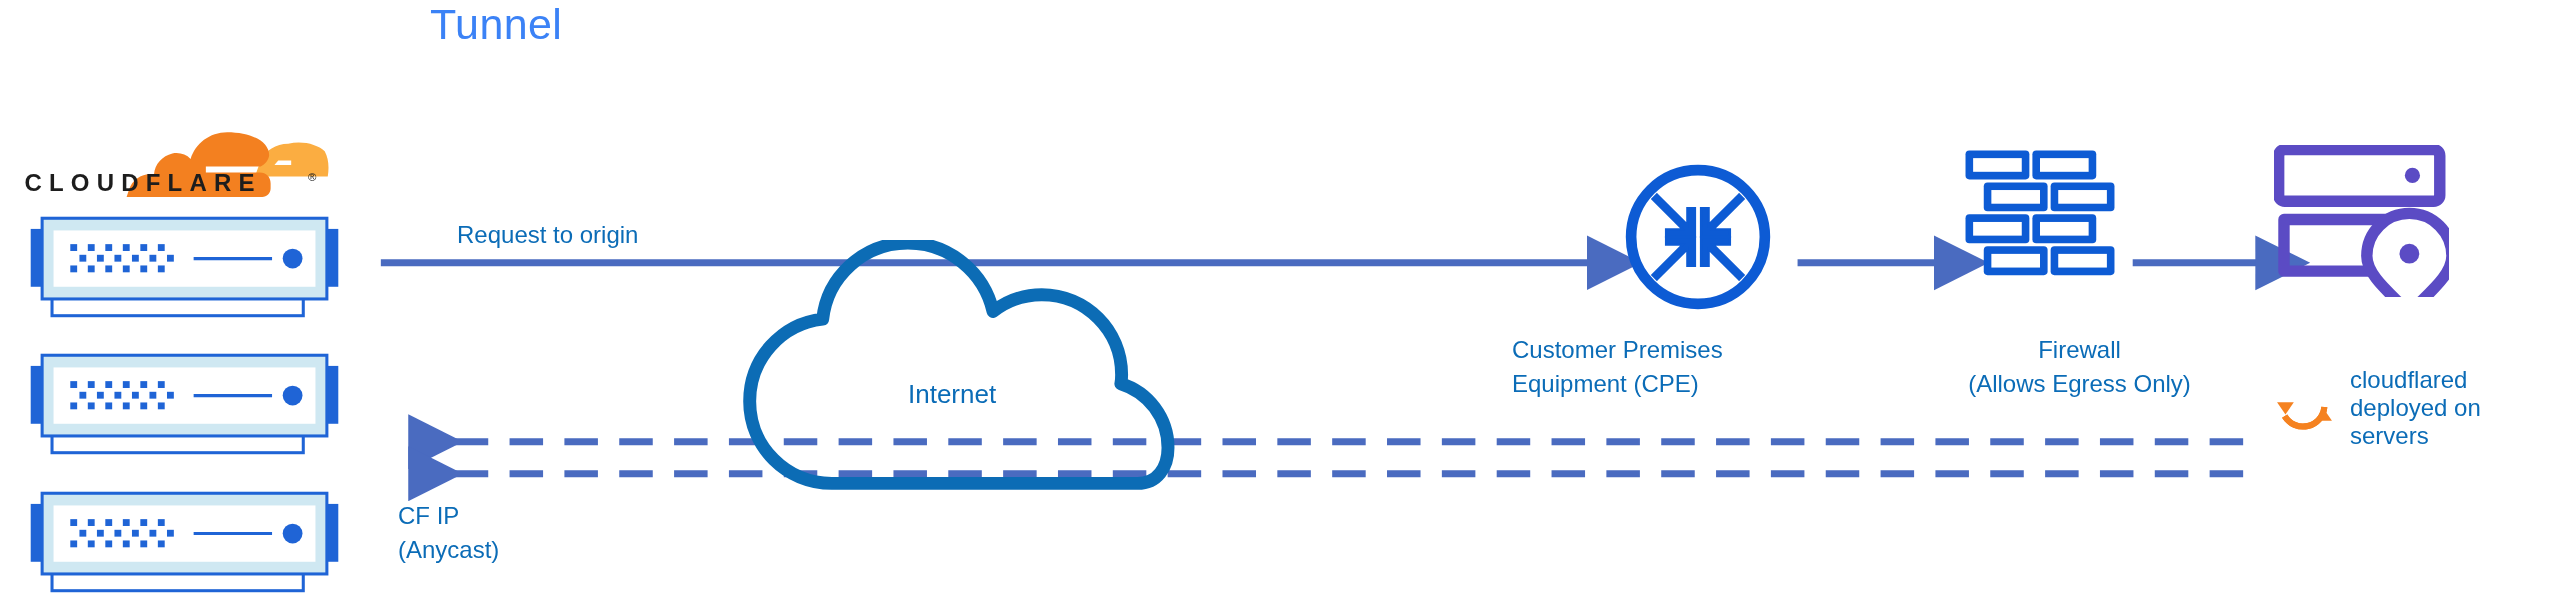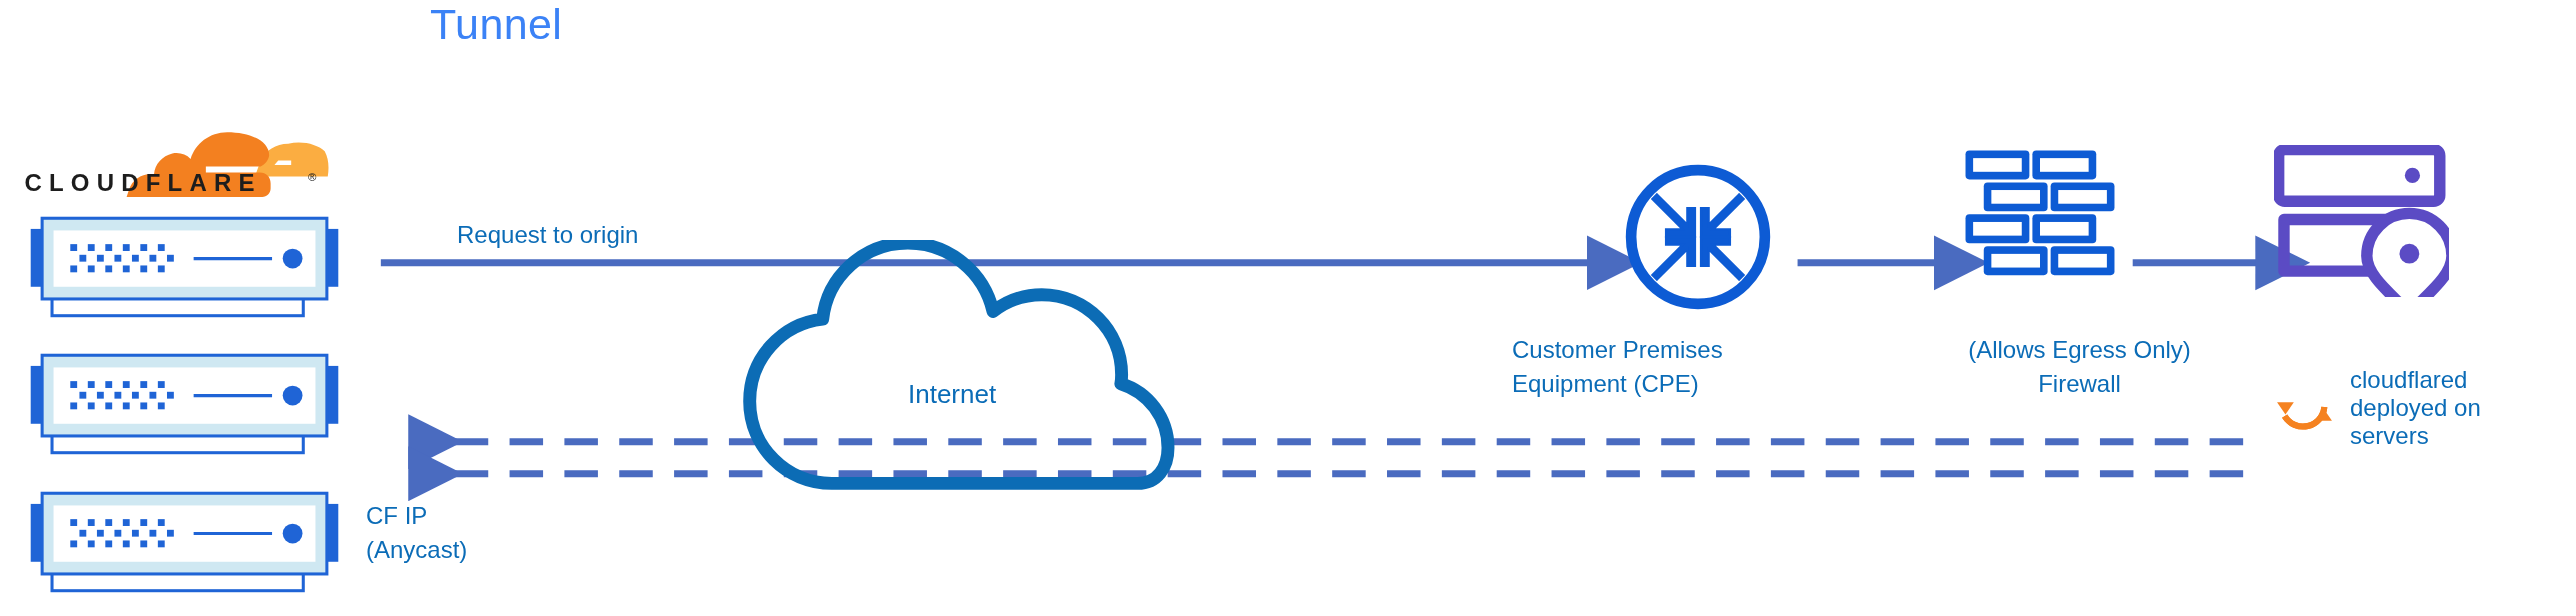--- a/index.html
+++ b/index.html
@@ -61,21 +61,21 @@
   
   .lbl {
     color: #0B6CB7;
     font-size: 24px;
     line-height: 34px;
     white-space: nowrap;
   }
 
   #lbl-request   { left: 457px; top: 218px; }
   #lbl-internet  { left: 908px; top: 377px; font-size: 26px; }
-  #lbl-cfip      { left: 366px; top: 499px; white-space: normal; width: 251px; }
+  #lbl-cfip      { left: 398px; top: 499px; white-space: normal; width: 251px; }
   #lbl-persist   { left: 1196px; top: 487px; }
   #lbl-cpe       { left: 1512px; top: 333px; width: 335px; white-space: normal; }
   #lbl-firewall  { left: 1927px; top: 333px; width: 305px; text-align: center; white-space: normal; }
   #lbl-origin    { left: 2255px; top: 333px; width: 320px; }
   #lbl-cloudflared {
     left: 2350px; top: 366px; width: 183px;
     white-space: normal; line-height: 28px;
   }
 
   
@@ -307,22 +307,22 @@
         <rect x="36" y="54" width="64" height="18"></rect>
         <rect x="124" y="54" width="64" height="18"></rect>
         <rect x="12" y="96" width="64" height="18"></rect>
         <rect x="100" y="96" width="64" height="18"></rect>
         <rect x="36" y="138" width="64" height="18"></rect>
         <rect x="124" y="138" width="64" height="18"></rect>
       </g>
     </svg>
   </div>
   <div class="abs lbl" id="lbl-firewall">
+    <div>Firewall</div>
     <div>(Allows Egress Only)</div>
-    <div>Firewall</div>
   </div>
 
   <div class="abs" id="icon-origin">
     <svg width="175" height="152" viewBox="0 0 230 200">
 
       <rect x="6" y="6" width="212" height="68" rx="8" fill="none" stroke="#5B4BC4" stroke-width="15"></rect>
       <circle cx="182" cy="40" r="10" fill="#5B4BC4"></circle>
 
       <path d="M13 98 L160 98 L160 166 L13 166 Z" fill="none" stroke="#5B4BC4" stroke-width="15" stroke-linejoin="round"></path>
 

